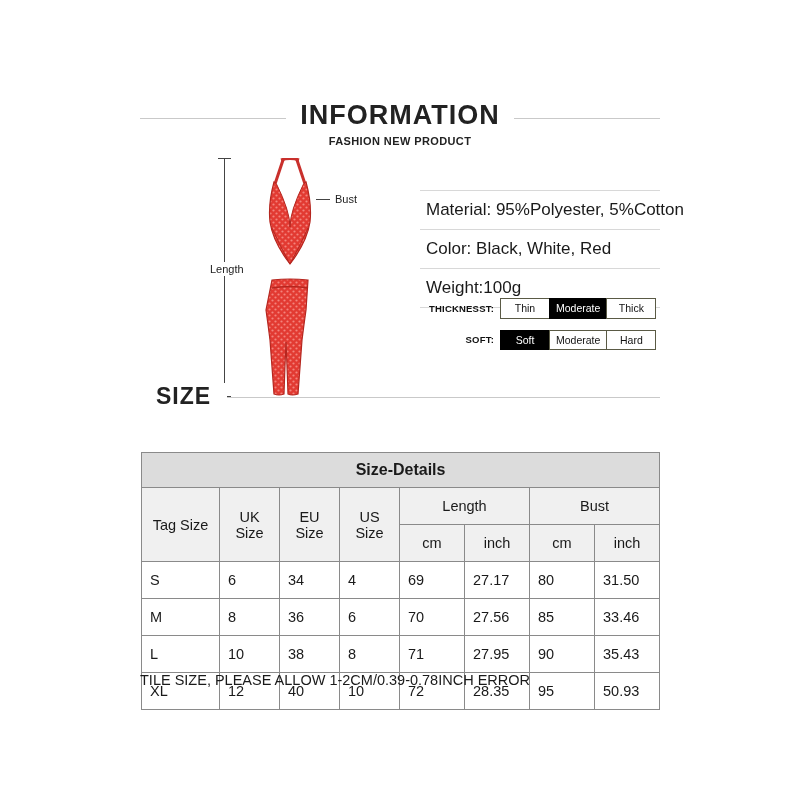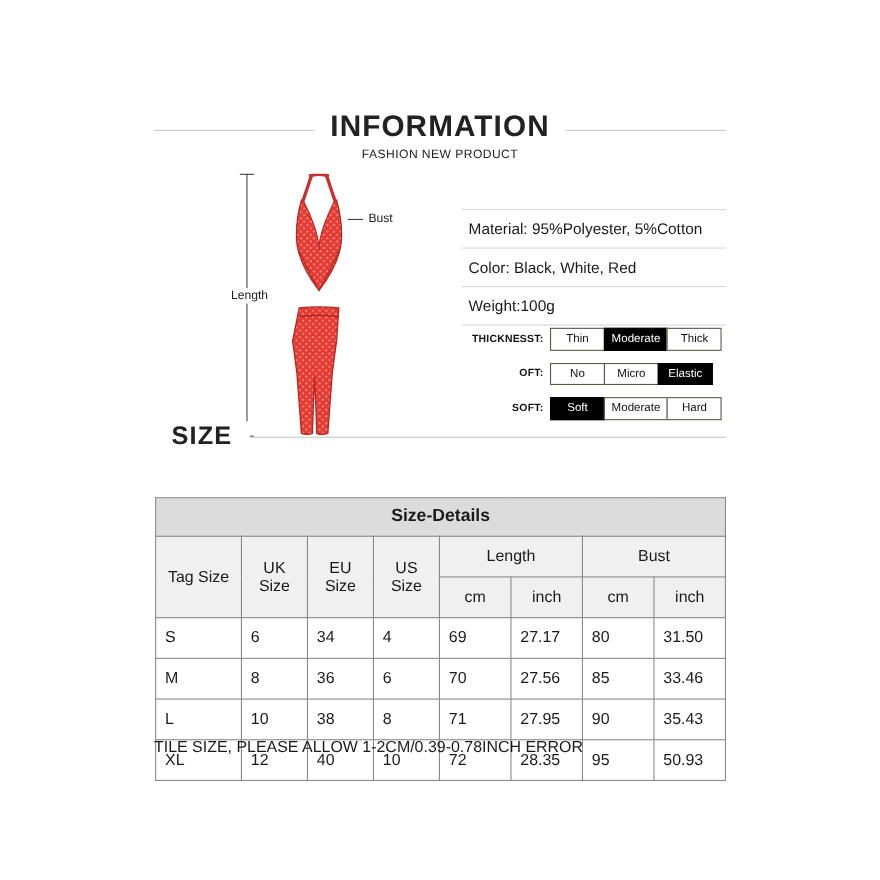--- a/index.html
+++ b/index.html
@@ -45,21 +45,21 @@
     left: 0;
     top: 18px;
     width: 520px;
     height: 1px;
     background: #c9c9c9;
     z-index: 1;
   }
   .info-sub {
     margin-top: 4px;
     font-size: 11px;
-    font-weight: normal;
+    font-weight: bold;
     letter-spacing: 0.4px;
     color: #222;
   }
 
   
   .garment-area {
     position: absolute;
     left: 150px;
     top: 150px;
     width: 250px;
@@ -129,21 +129,21 @@
   }
 
   
   .spec-list {
     position: absolute;
     left: 420px;
     top: 190px;
     width: 240px;
   }
   .spec-row {
-    font-size: 14px;
+    font-size: 17px;
     color: #1a1a1a;
     padding: 9px 2px 9px 6px;
     border-bottom: 1px solid #d8d8d8;
     white-space: nowrap;
   }
   .spec-row:first-child { border-top: 1px solid #d8d8d8; }
 
   
   .attrs {
     position: absolute;
@@ -320,28 +320,20 @@
 
     <div class="attr-row">
       <div class="attr-label">THICKNESST:</div>
       <div class="attr-boxes">
         <div class="attr-box">Thin</div>
         <div class="attr-box active">Moderate</div>
         <div class="attr-box">Thick</div>
       </div>
     </div>
 
-    <div class="attr-row">
-      <div class="attr-label">OFT:</div>
-      <div class="attr-boxes">
-        <div class="attr-box">No</div>
-        <div class="attr-box">Micro</div>
-        <div class="attr-box active">Elastic</div>
-      </div>
-    </div>
 
     <div class="attr-row">
       <div class="attr-label">SOFT:</div>
       <div class="attr-boxes">
         <div class="attr-box active">Soft</div>
         <div class="attr-box">Moderate</div>
         <div class="attr-box">Hard</div>
       </div>
     </div>
   </div>

